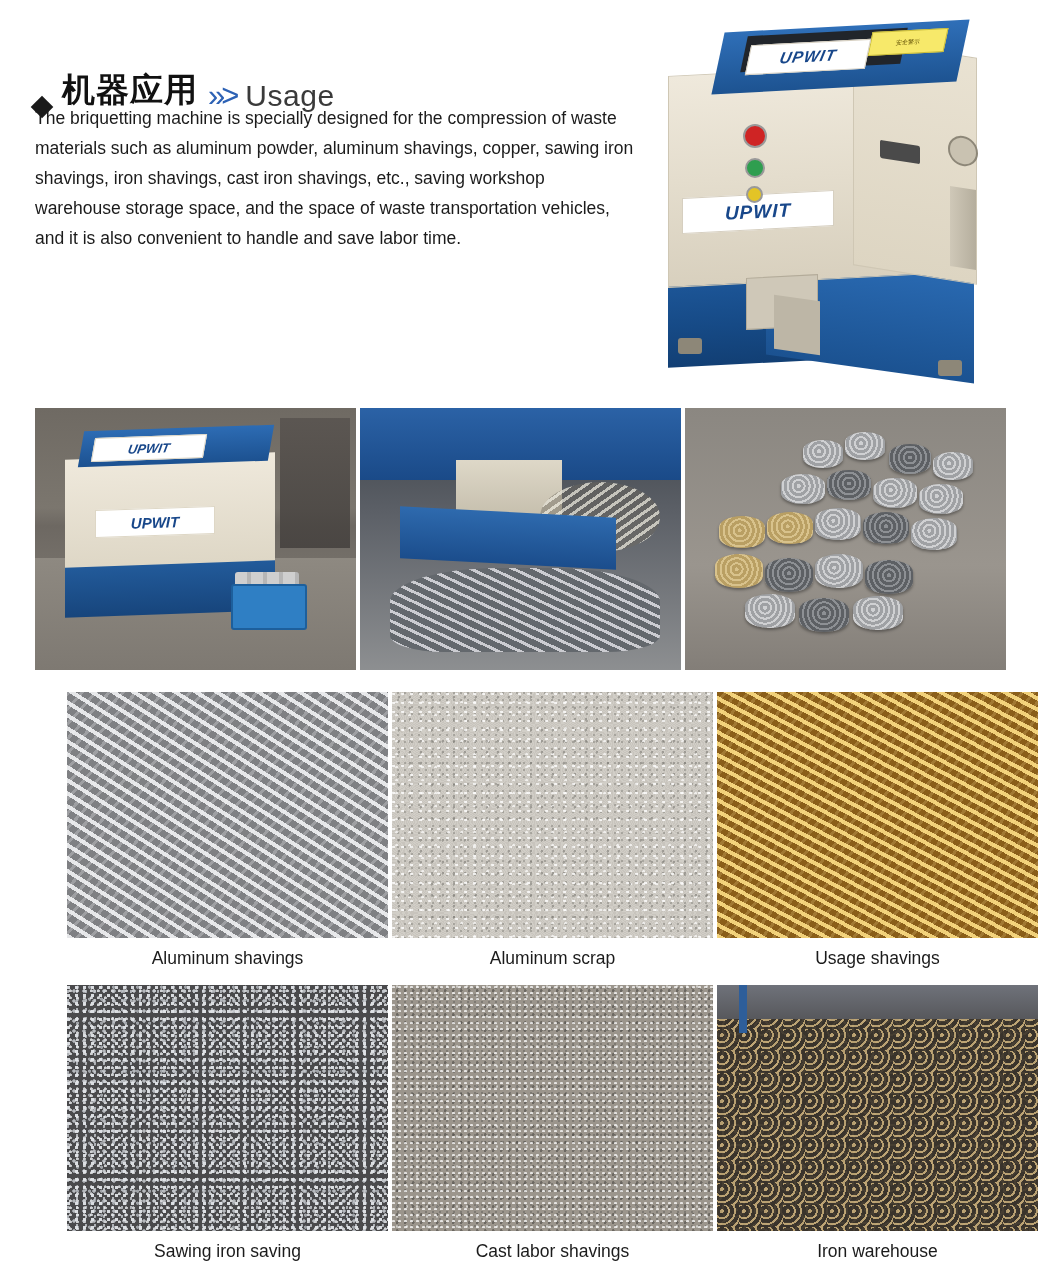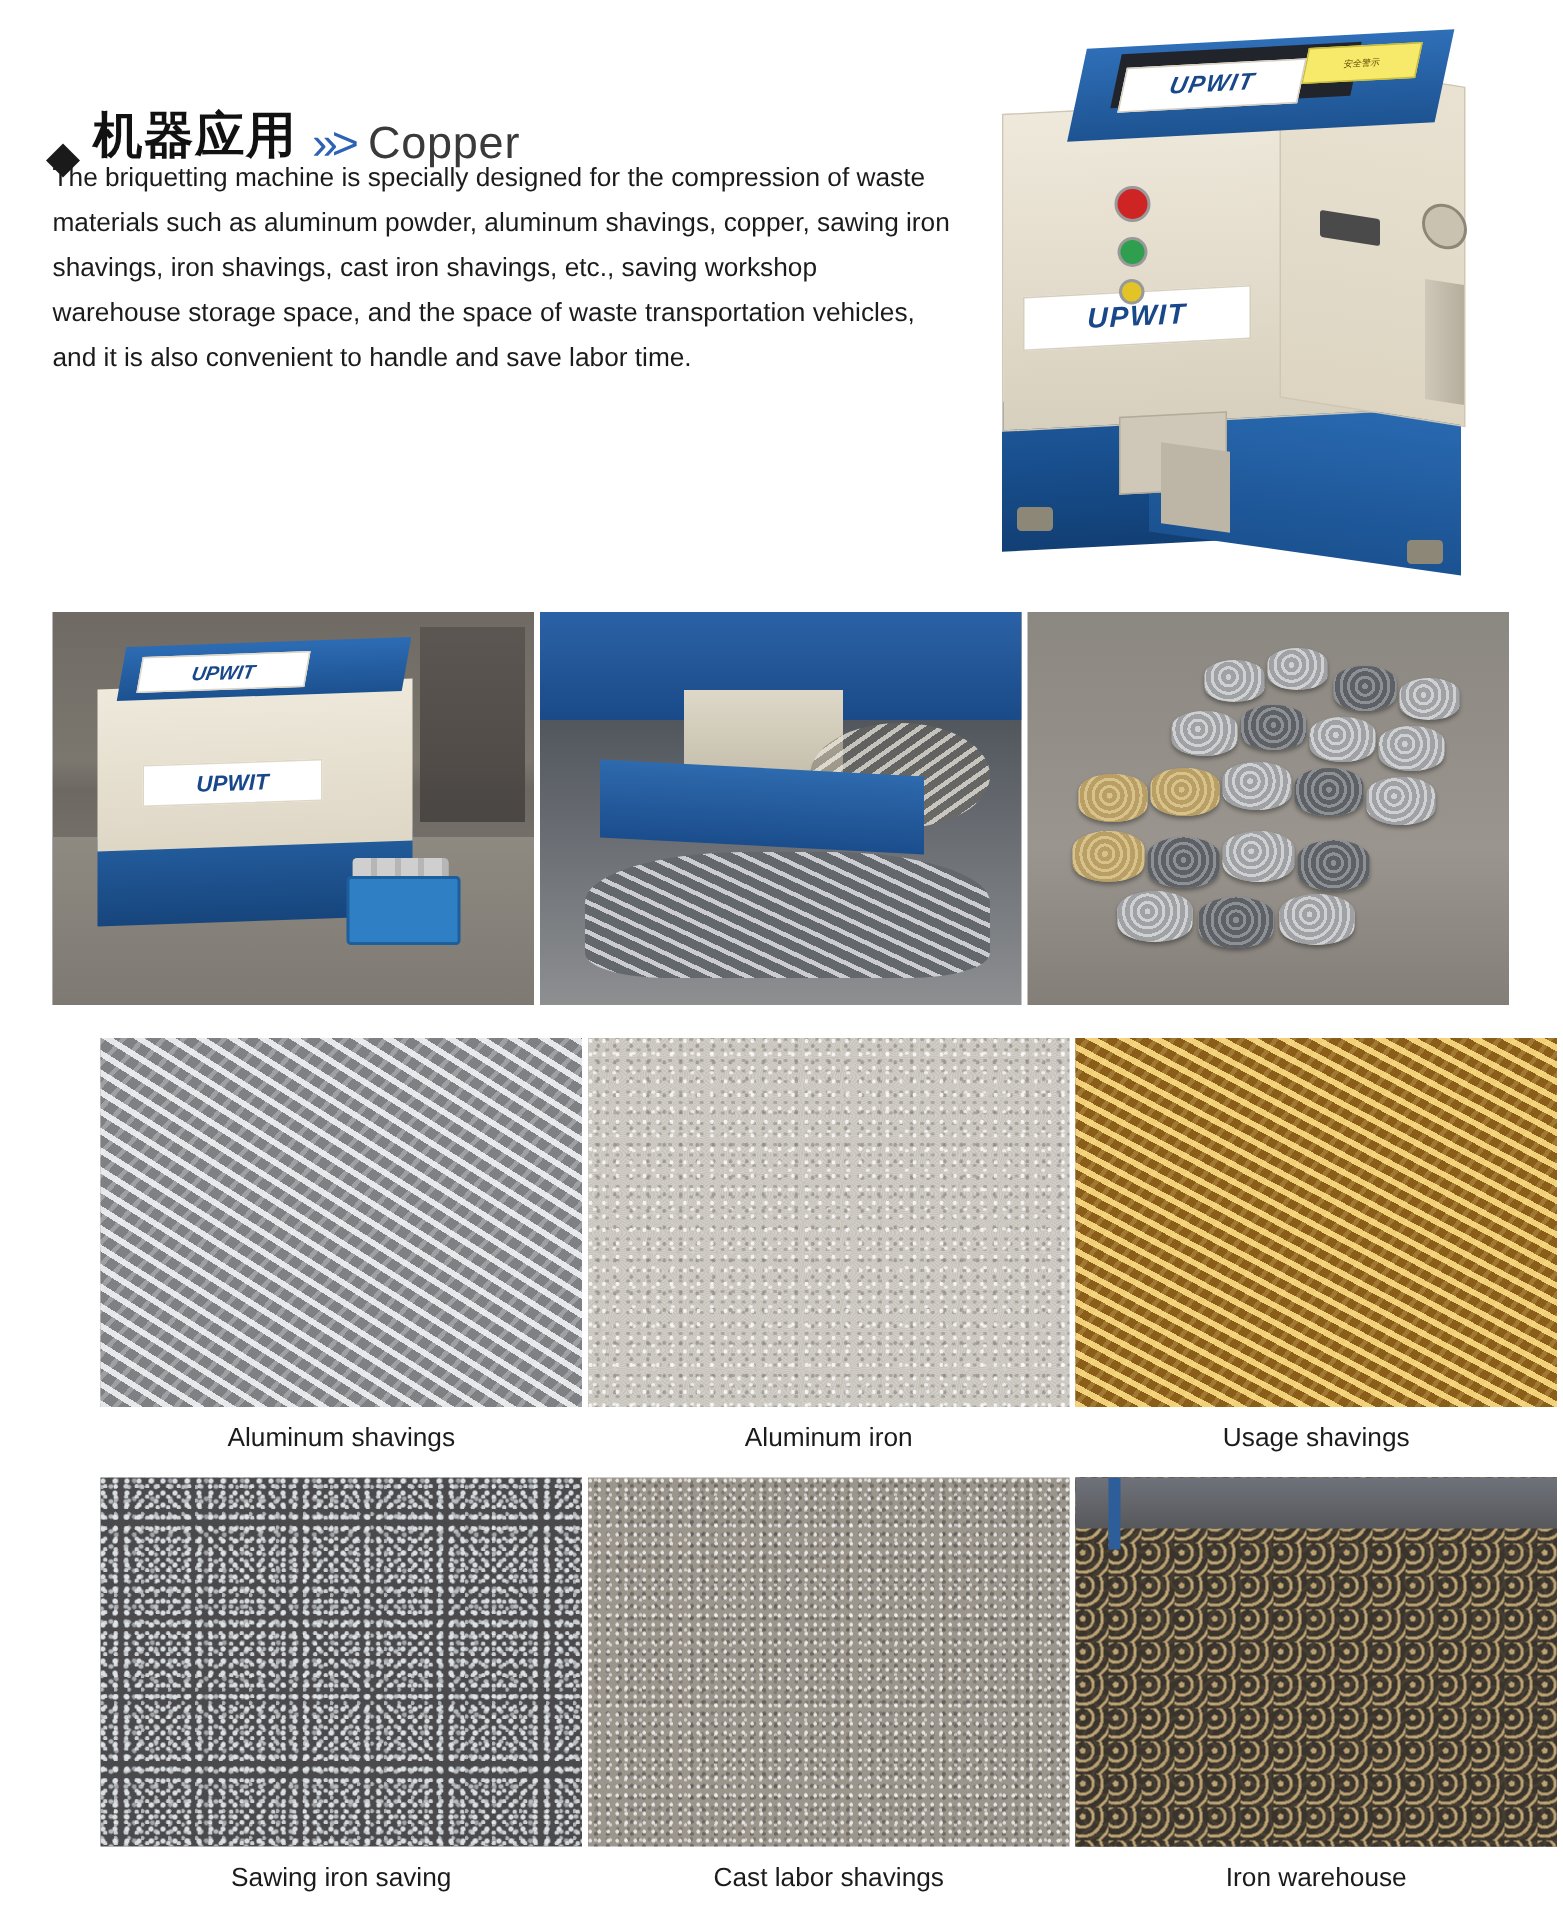--- a/index.html
+++ b/index.html
@@ -389,21 +389,21 @@
 </style>
 </head>
 <body>
 
 <div class="page">
 
   <div class="header">
     <span class="diamond-icon"></span>
     <span class="title-cn">机器应用</span>
     <span class="chevrons">»&gt;</span>
-    <span class="title-en">Copper</span>
+    <span class="title-en">Usage</span>
   </div>
 
   <p class="intro">The briquetting machine is specially designed for the compression of waste materials such as aluminum powder, aluminum shavings, copper, sawing iron shavings, iron shavings, cast iron shavings, etc., saving workshop warehouse storage space, and the space of waste transportation vehicles, and it is also convenient to handle and save labor time.</p>
 
   <div class="hero">
     <div class="hero-floor"></div>
     <div class="m-base"></div>
     <div class="m-base-right"></div>
     <div class="m-body"></div>
     <div class="m-body-right"></div>
@@ -473,21 +473,21 @@
 
   <div class="grid">
 
     <div class="grid-row">
       <div class="tile">
         <div class="swatch sw-alu-shav"></div>
         <div class="caption">Aluminum shavings</div>
       </div>
       <div class="tile">
         <div class="swatch sw-alu-scrap"></div>
-        <div class="caption">Aluminum iron</div>
+        <div class="caption">Aluminum scrap</div>
       </div>
       <div class="tile">
         <div class="swatch sw-copper"></div>
         <div class="caption">Usage shavings</div>
       </div>
     </div>
 
     <div class="grid-row">
       <div class="tile">
         <div class="swatch sw-sawfilings"></div>

